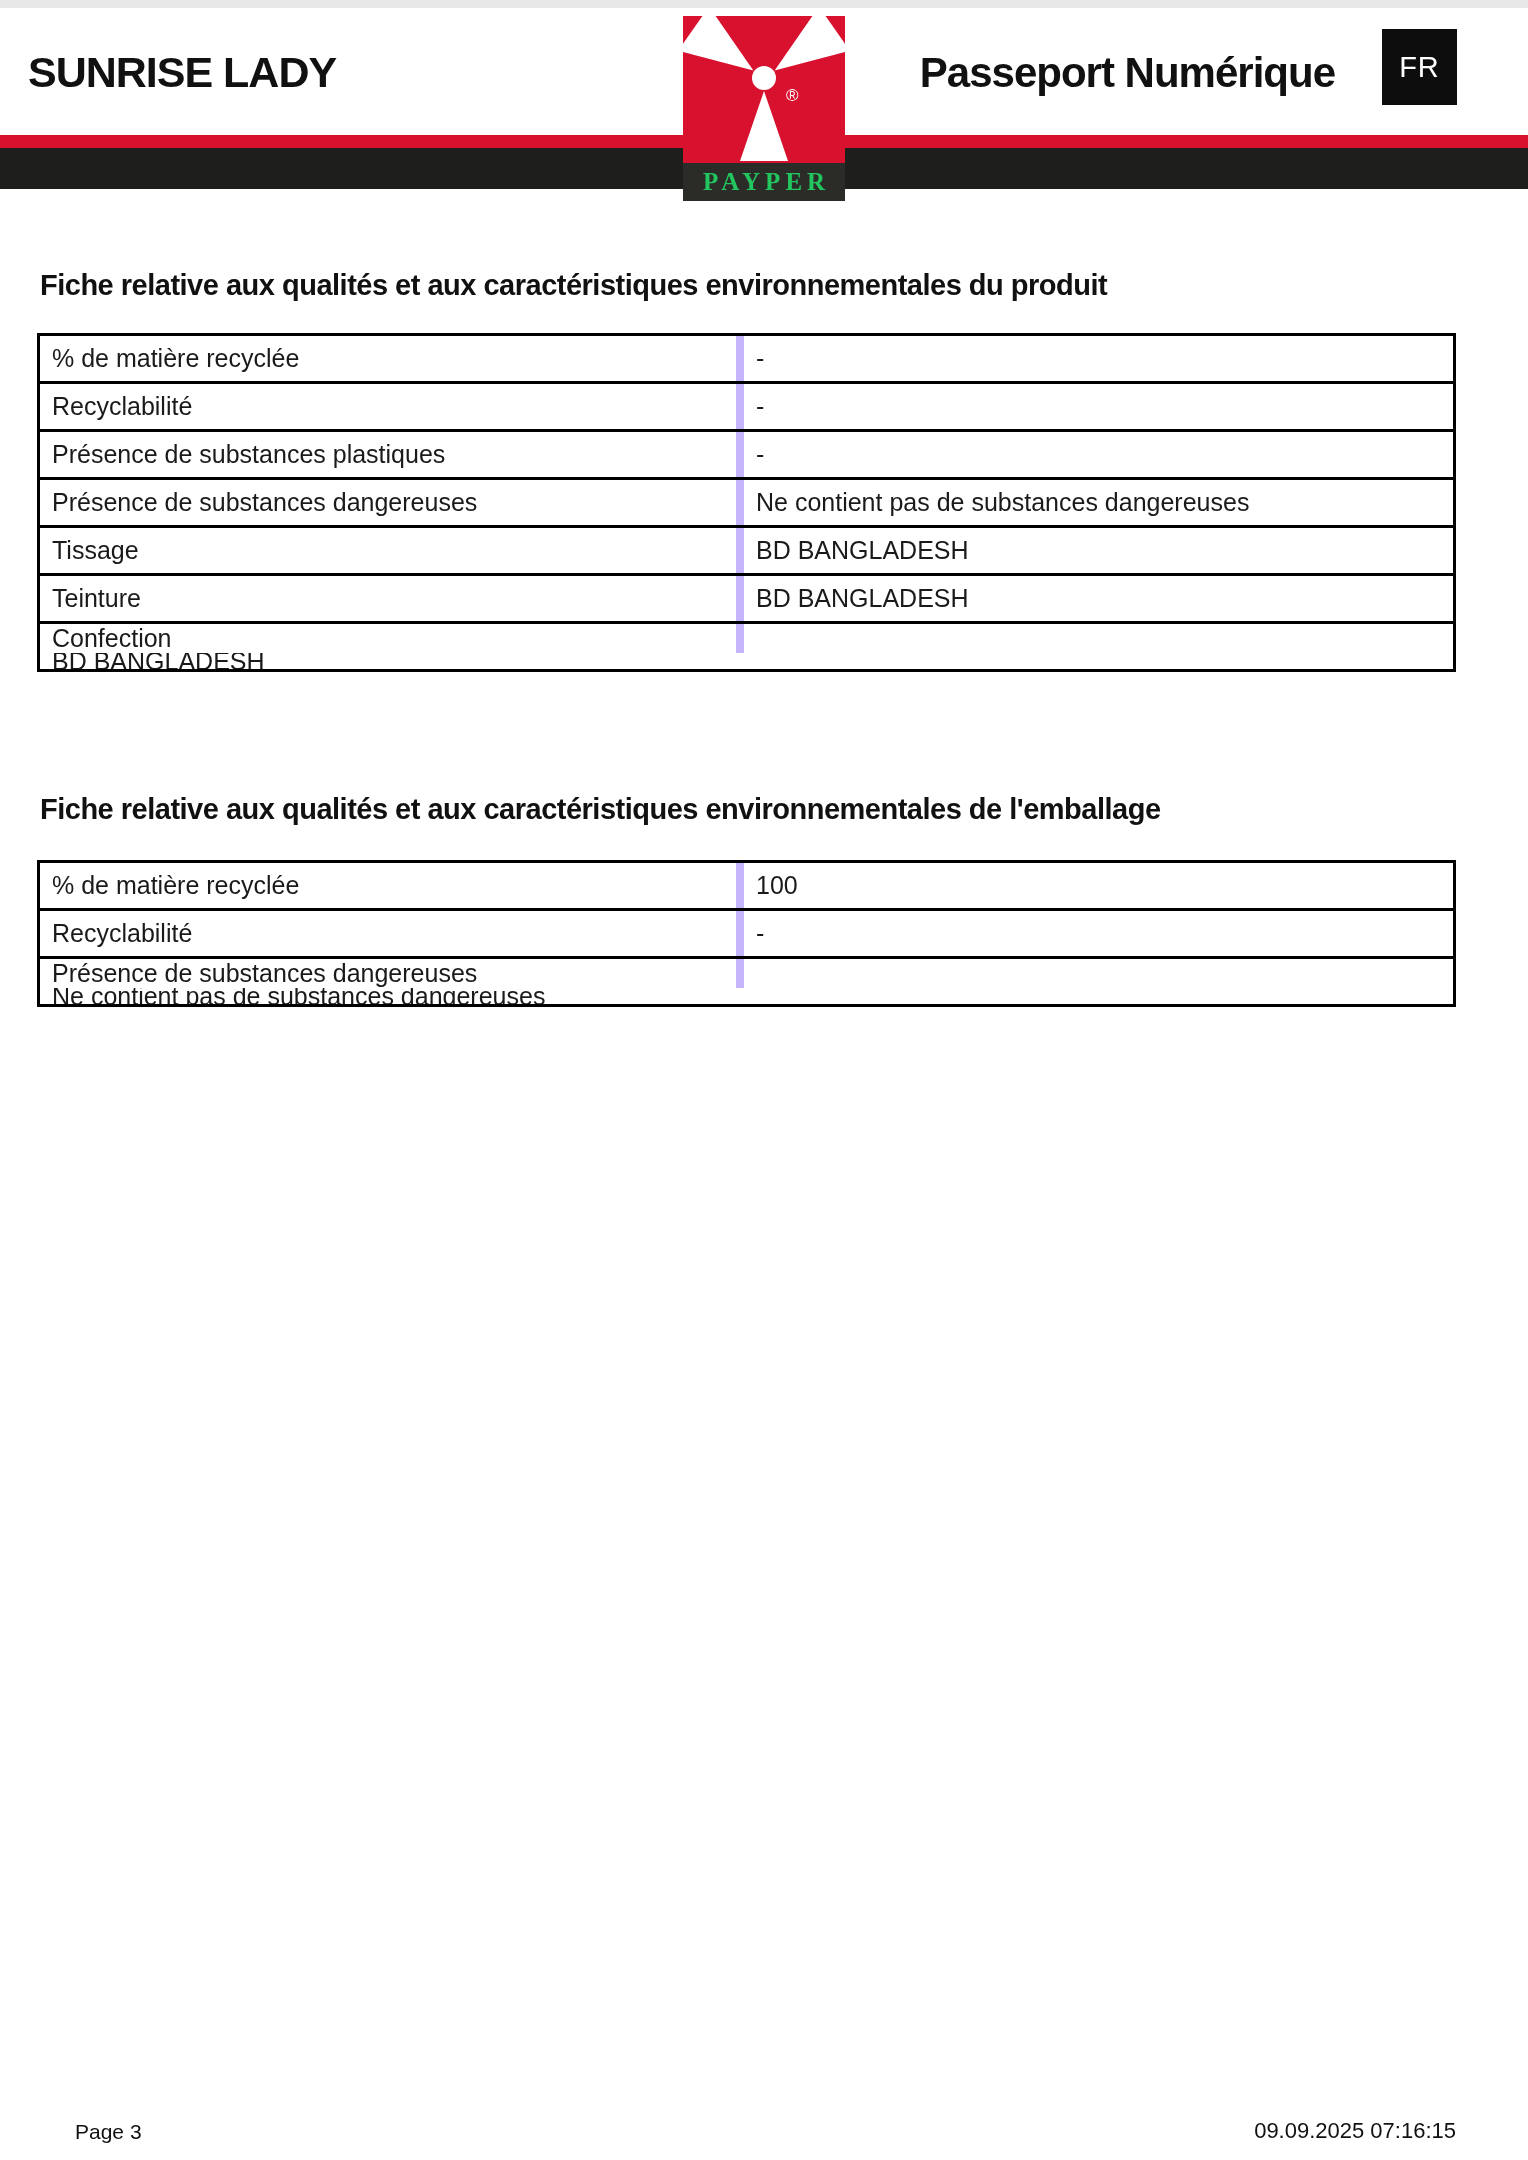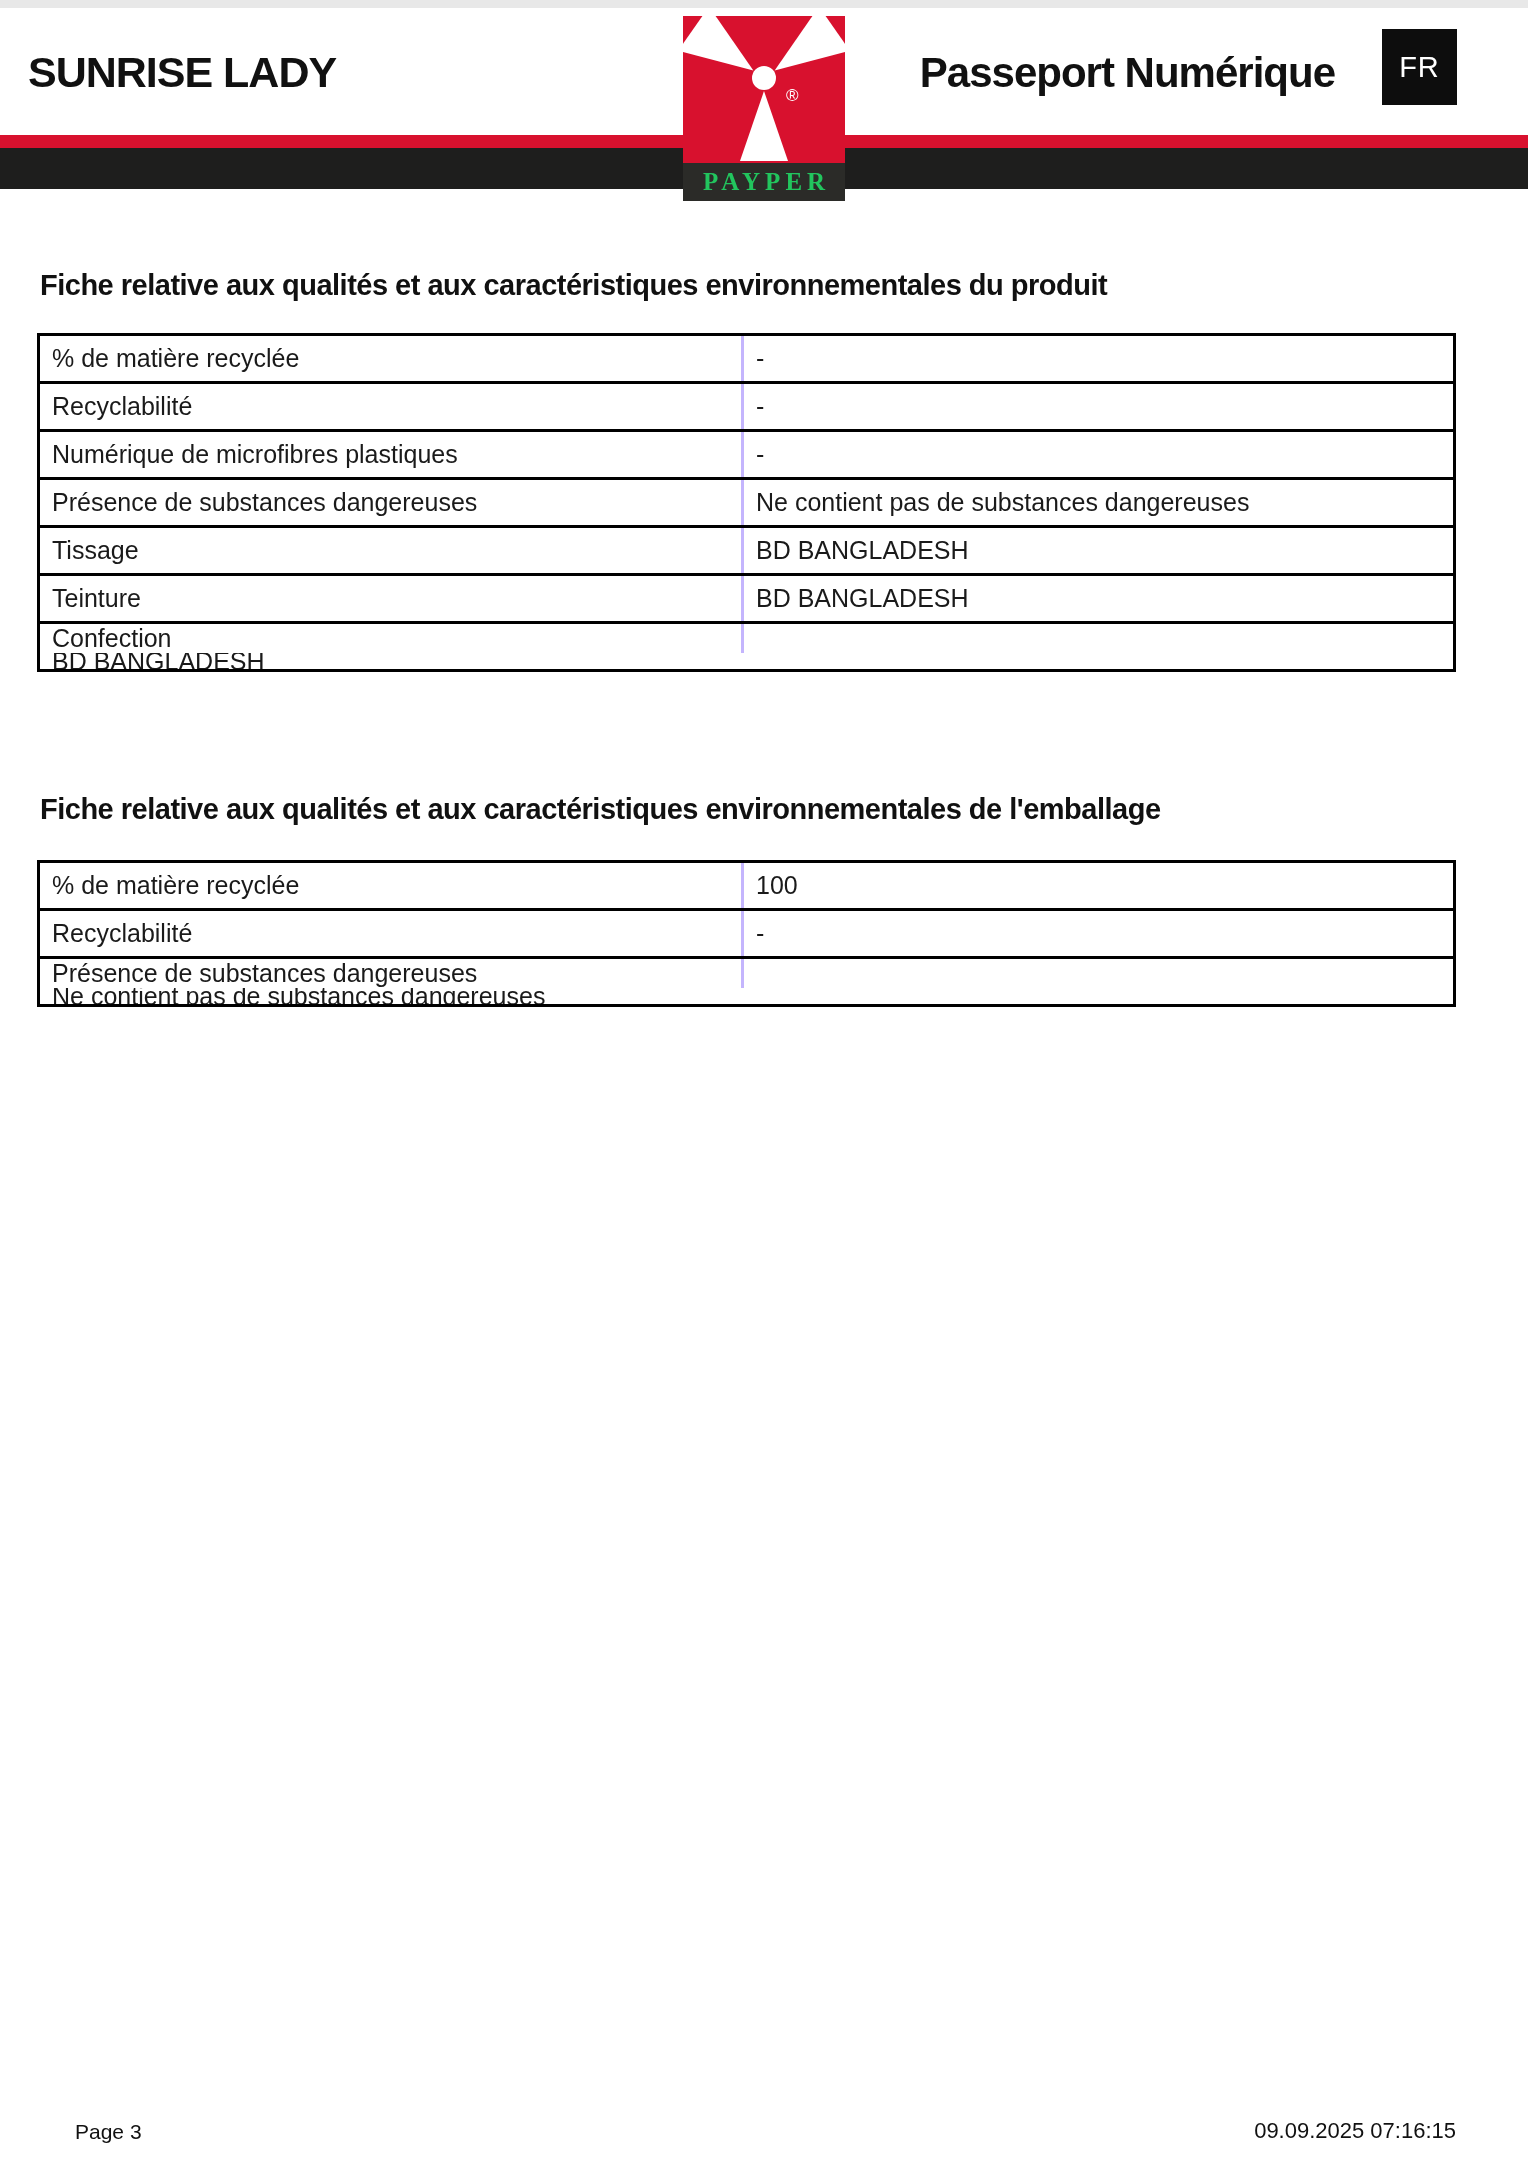--- a/index.html
+++ b/index.html
@@ -78,21 +78,21 @@
     border-bottom:3px solid #000;
   }
   .trow:last-child{border-bottom:none;flex-direction:column;}
   .tcell{
     display:flex;align-items:center;
     padding-left:12px;
     font-size:25px;
     box-sizing:border-box;
     overflow:hidden;white-space:nowrap;
   }
-  .tcell.label{width:704px;border-right:3px solid #c4b5fd;}
+  .tcell.label{width:704px;border-right:8px solid #c4b5fd;}
   .tcell.value{flex:1;}
   
   .footer-page{
     position:absolute;left:75px;top:2112px;
     font-size:21px;color:#111;
   }
   .footer-date{
     position:absolute;right:72px;top:2110px;
     font-size:22px;color:#111;
   }
@@ -131,21 +131,21 @@
   <div class="dpp-table" id="table1">
       <div class="trow">
         <div class="tcell label">% de matière recyclée</div>
         <div class="tcell value">-</div>
       </div>
       <div class="trow">
         <div class="tcell label">Recyclabilité</div>
         <div class="tcell value">-</div>
       </div>
       <div class="trow">
-        <div class="tcell label">Numérique de microfibres plastiques</div>
+        <div class="tcell label">Présence de substances plastiques</div>
         <div class="tcell value">-</div>
       </div>
       <div class="trow">
         <div class="tcell label">Présence de substances dangereuses</div>
         <div class="tcell value">Ne contient pas de substances dangereuses</div>
       </div>
       <div class="trow">
         <div class="tcell label">Tissage</div>
         <div class="tcell value">BD BANGLADESH</div>
       </div>

